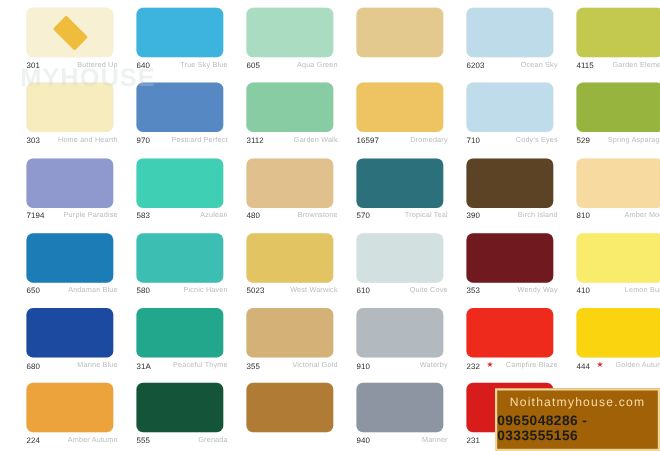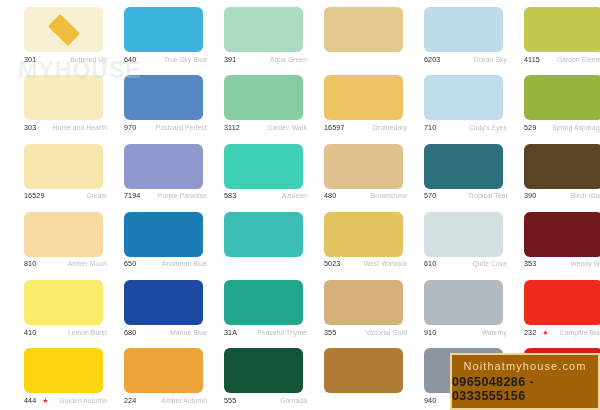--- a/index.html
+++ b/index.html
@@ -118,21 +118,21 @@
     <div class="cell">
       <div class="swatch" style="background: rgb(60, 180, 221);"></div>
       <div class="label">
         <span class="code">640</span>
         <span class="cname">True Sky Blue</span>
       </div>
     </div>
     <div class="cell">
       <div class="swatch" style="background: rgb(169, 220, 192);"></div>
       <div class="label">
-        <span class="code">391</span>
+        <span class="code">605</span>
         <span class="cname">Aqua Green</span>
       </div>
     </div>
     <div class="cell">
       <div class="swatch" style="background: rgb(227, 201, 141);"></div>
     </div>
     <div class="cell">
       <div class="swatch" style="background: rgb(190, 219, 234);"></div>
       <div class="label">
         <span class="code">6203</span>
@@ -182,27 +182,20 @@
       </div>
     </div>
     <div class="cell">
       <div class="swatch" style="background: rgb(151, 180, 63);"></div>
       <div class="label">
         <span class="code">529</span>
         <span class="cname">Spring Asparagus</span>
       </div>
     </div>
     <div class="cell">
-      <div class="swatch" style="background: rgb(246, 230, 172);"></div>
-      <div class="label">
-        <span class="code">16529</span>
-        <span class="cname">Cream</span>
-      </div>
-    </div>
-    <div class="cell">
       <div class="swatch" style="background: rgb(144, 153, 205);"></div>
       <div class="label">
         <span class="code">7194</span>
         <span class="cname">Purple Paradise</span>
       </div>
     </div>
     <div class="cell">
       <div class="swatch" style="background: rgb(63, 207, 180);"></div>
       <div class="label">
         <span class="code">583</span>
@@ -239,20 +232,24 @@
     </div>
     <div class="cell">
       <div class="swatch" style="background: rgb(27, 124, 182);"></div>
       <div class="label">
         <span class="code">650</span>
         <span class="cname">Andaman Blue</span>
       </div>
     </div>
     <div class="cell">
       <div class="swatch" style="background: rgb(60, 191, 178);"></div>
+      <div class="label">
+        <span class="code">580</span>
+        <span class="cname">Picnic Haven</span>
+      </div>
     </div>
     <div class="cell">
       <div class="swatch" style="background: rgb(226, 196, 99);"></div>
       <div class="label">
         <span class="code">5023</span>
         <span class="cname">West Warwick</span>
       </div>
     </div>
     <div class="cell">
       <div class="swatch" style="background: rgb(211, 224, 224);"></div>

